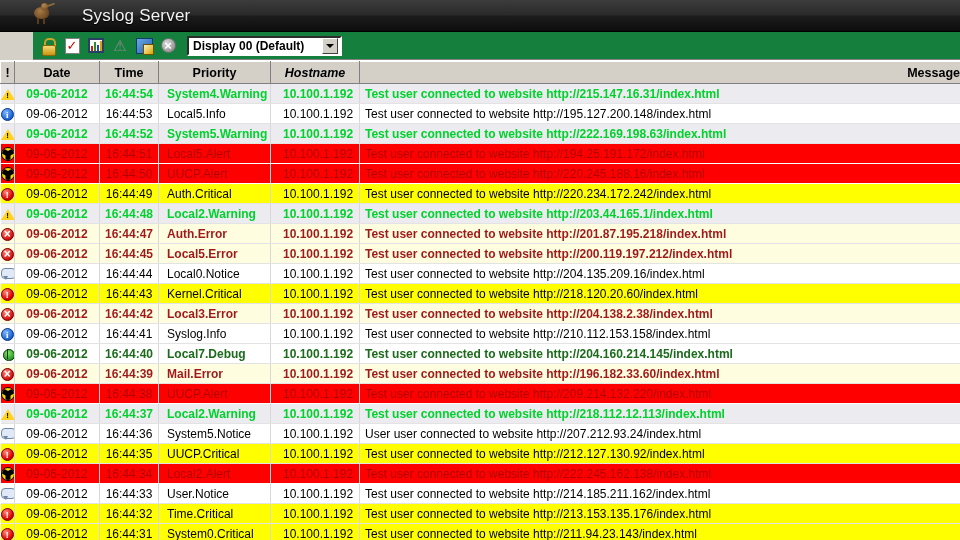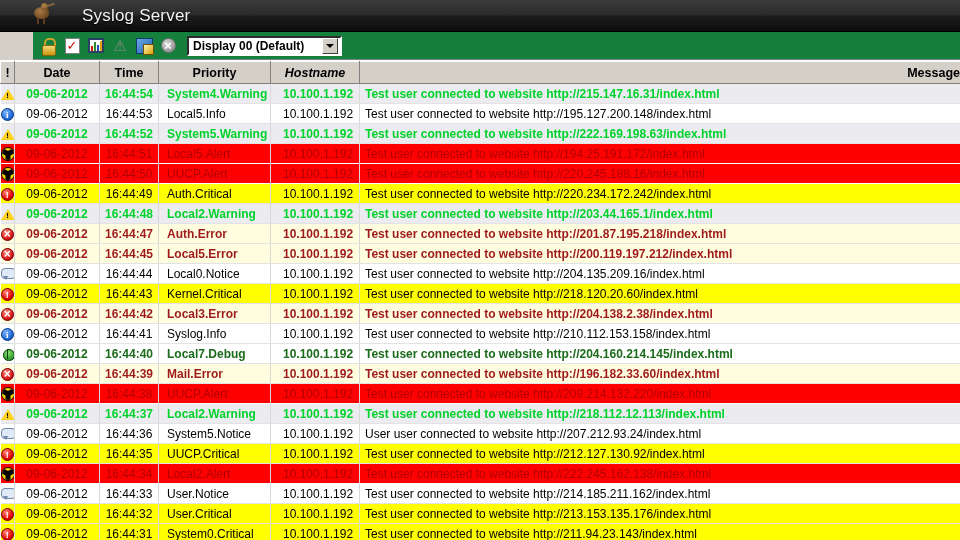--- a/index.html
+++ b/index.html
@@ -551,21 +551,21 @@
           <td class="date">09-06-2012</td>
           <td class="time">16:44:33</td>
           <td class="prio">User.Notice</td>
           <td class="host">10.100.1.192</td>
           <td class="msg">Test user connected to website http://214.185.211.162/index.html</td>
         </tr>
         <tr class="sev-critical">
           <td class="flag"><span class="ico ico-critical"></span></td>
           <td class="date">09-06-2012</td>
           <td class="time">16:44:32</td>
-          <td class="prio">User.Critical</td>
+          <td class="prio">Time.Critical</td>
           <td class="host">10.100.1.192</td>
           <td class="msg">Test user connected to website http://213.153.135.176/index.html</td>
         </tr>
         <tr class="sev-critical">
           <td class="flag"><span class="ico ico-critical"></span></td>
           <td class="date">09-06-2012</td>
           <td class="time">16:44:31</td>
           <td class="prio">System0.Critical</td>
           <td class="host">10.100.1.192</td>
           <td class="msg">Test user connected to website http://211.94.23.143/index.html</td>

